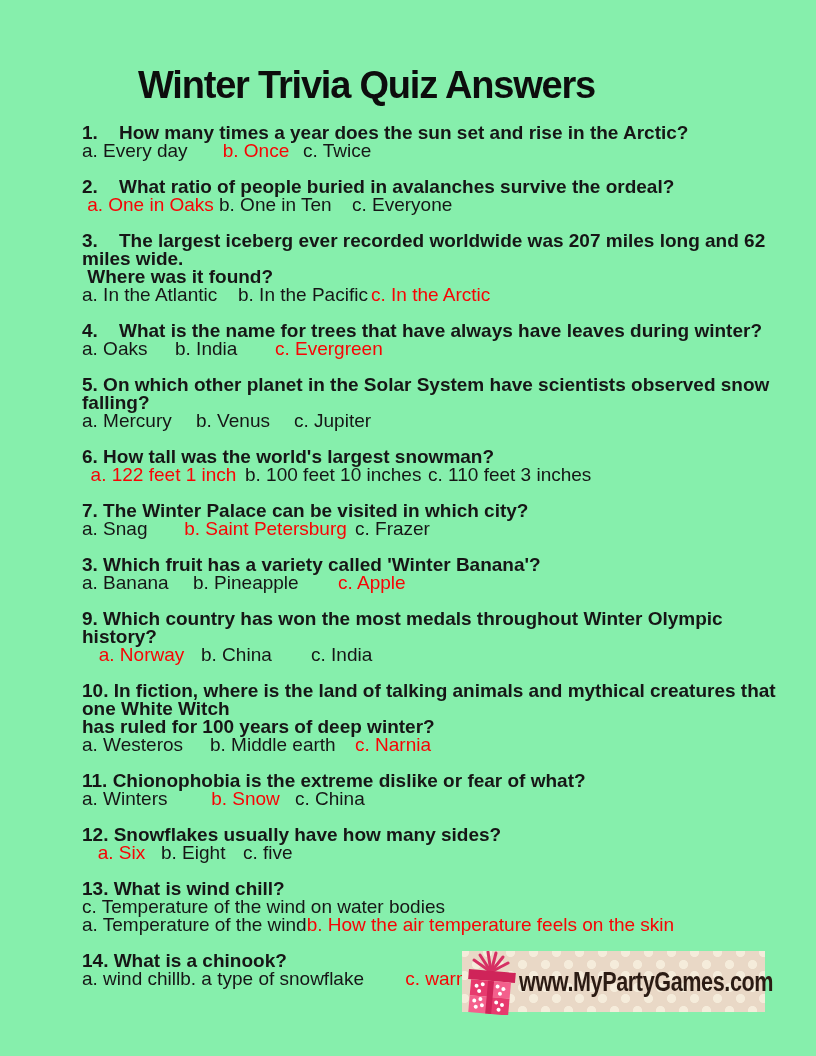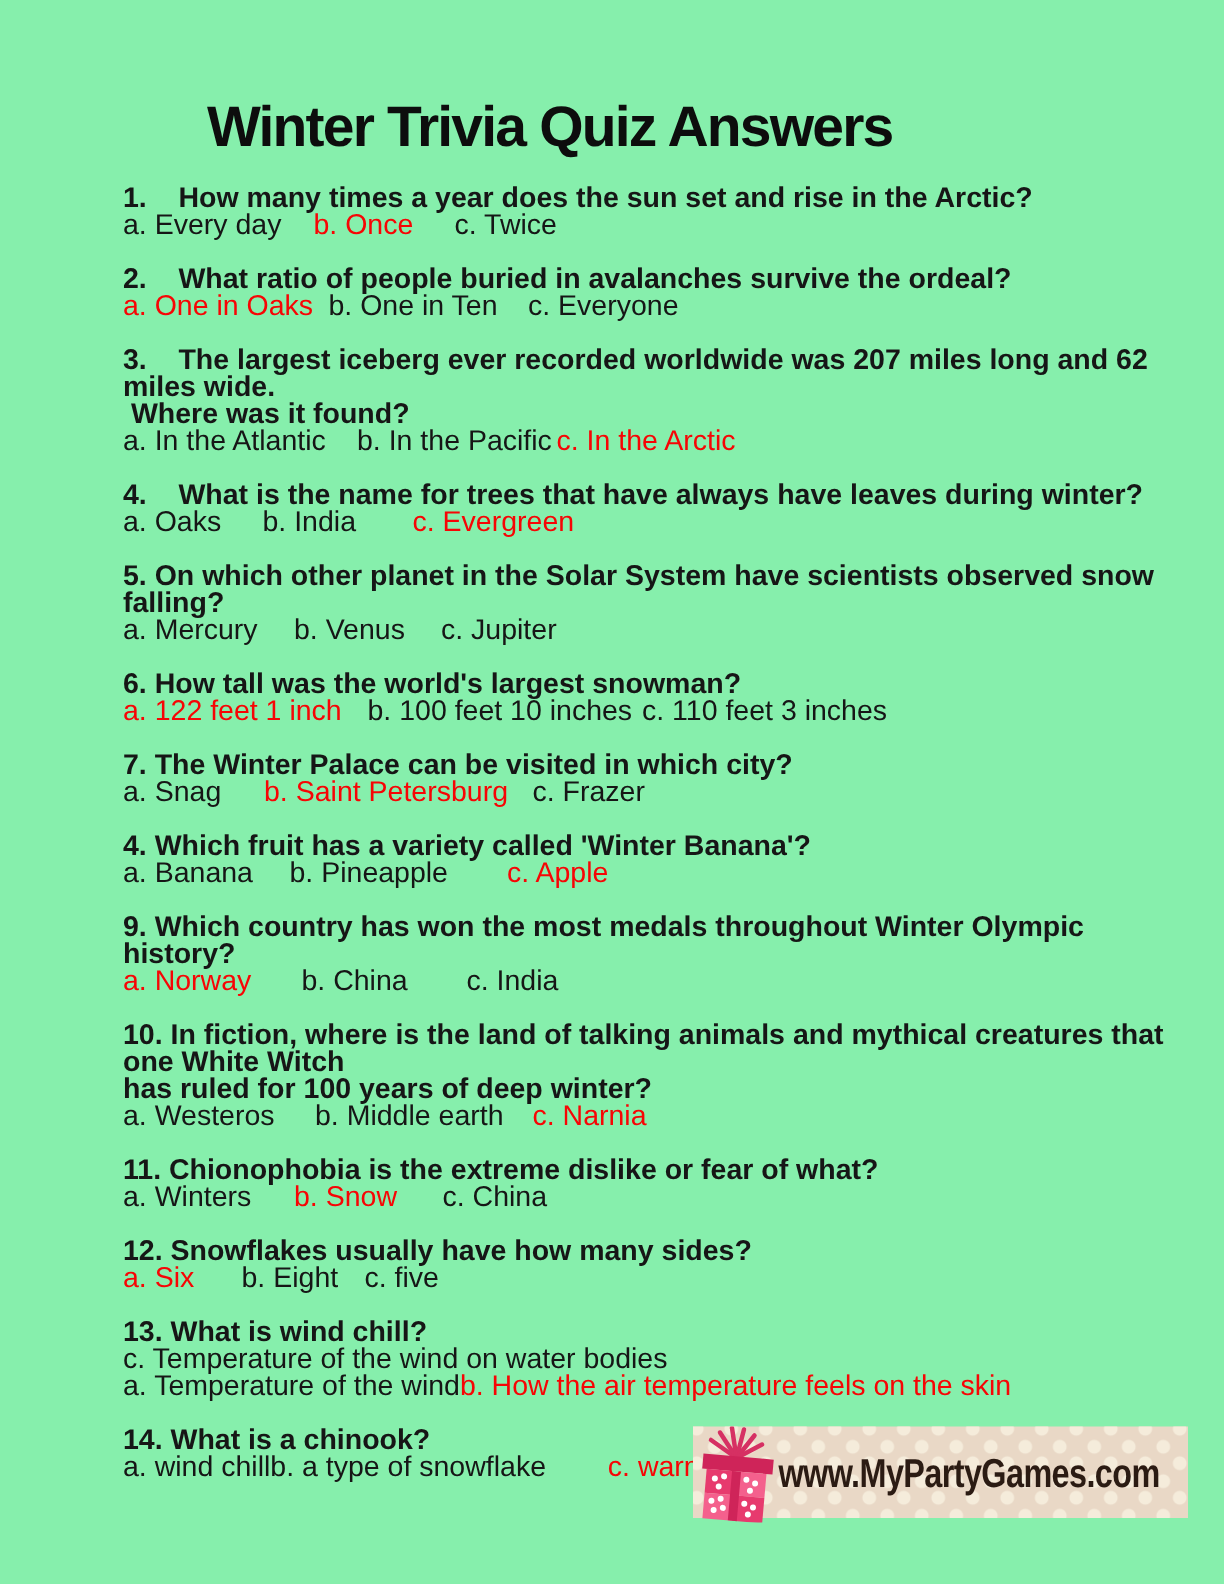--- a/index.html
+++ b/index.html
@@ -19,26 +19,26 @@
     font-weight: bold;
     letter-spacing: -1.2px;
     color: #0d0d0d;
     white-space: pre;
   }
   .content { margin-left: 82px; margin-right: 14px; }
   .q { margin-bottom: 18px; font-size: 19px; line-height: 18px; }
   .q-line { font-weight: bold; white-space: pre-wrap; }
   .opts { display: flex; }
   .opt { display: block; flex: 0 0 auto; white-space: pre; }
-  .red { color: #f70505; }
+  .red { color: #f70505; text-align: center; }
   .logo {
     position: absolute;
     left: 462px;
     top: 951px;
-    width: 330px;
+    width: 303px;
     height: 61px;
     background-color: #e9d8c6;
     background-image:
       radial-gradient(circle, #f5ecdb 4.2px, rgba(245,236,219,0) 4.9px),
       radial-gradient(circle, #f5ecdb 4.2px, rgba(245,236,219,0) 4.9px);
     background-size: 23px 23px;
     background-position: 3px 2px, 14px 13px;
   }
   .logo-text {
     position: absolute;
@@ -121,21 +121,21 @@
     <div class="q">
       <div class="q-line">7. The Winter Palace can be visited in which city?</div>
       <div class="opts">
         <span class="opt" style="min-width:94px">a. Snag</span>
         <span class="opt red" style="min-width:179px">b. Saint Petersburg</span>
         <span class="opt">c. Frazer</span>
       </div>
     </div>
 
     <div class="q">
-      <div class="q-line">4. Which fruit has a variety called 'Winter Banana'?</div>
+      <div class="q-line">3. Which fruit has a variety called 'Winter Banana'?</div>
       <div class="opts">
         <span class="opt" style="min-width:111px">a. Banana</span>
         <span class="opt" style="min-width:145px">b. Pineapple</span>
         <span class="opt red">c. Apple</span>
       </div>
     </div>
 
     <div class="q">
       <div class="q-line">9. Which country has won the most medals throughout Winter Olympic history?</div>
       <div class="opts">

